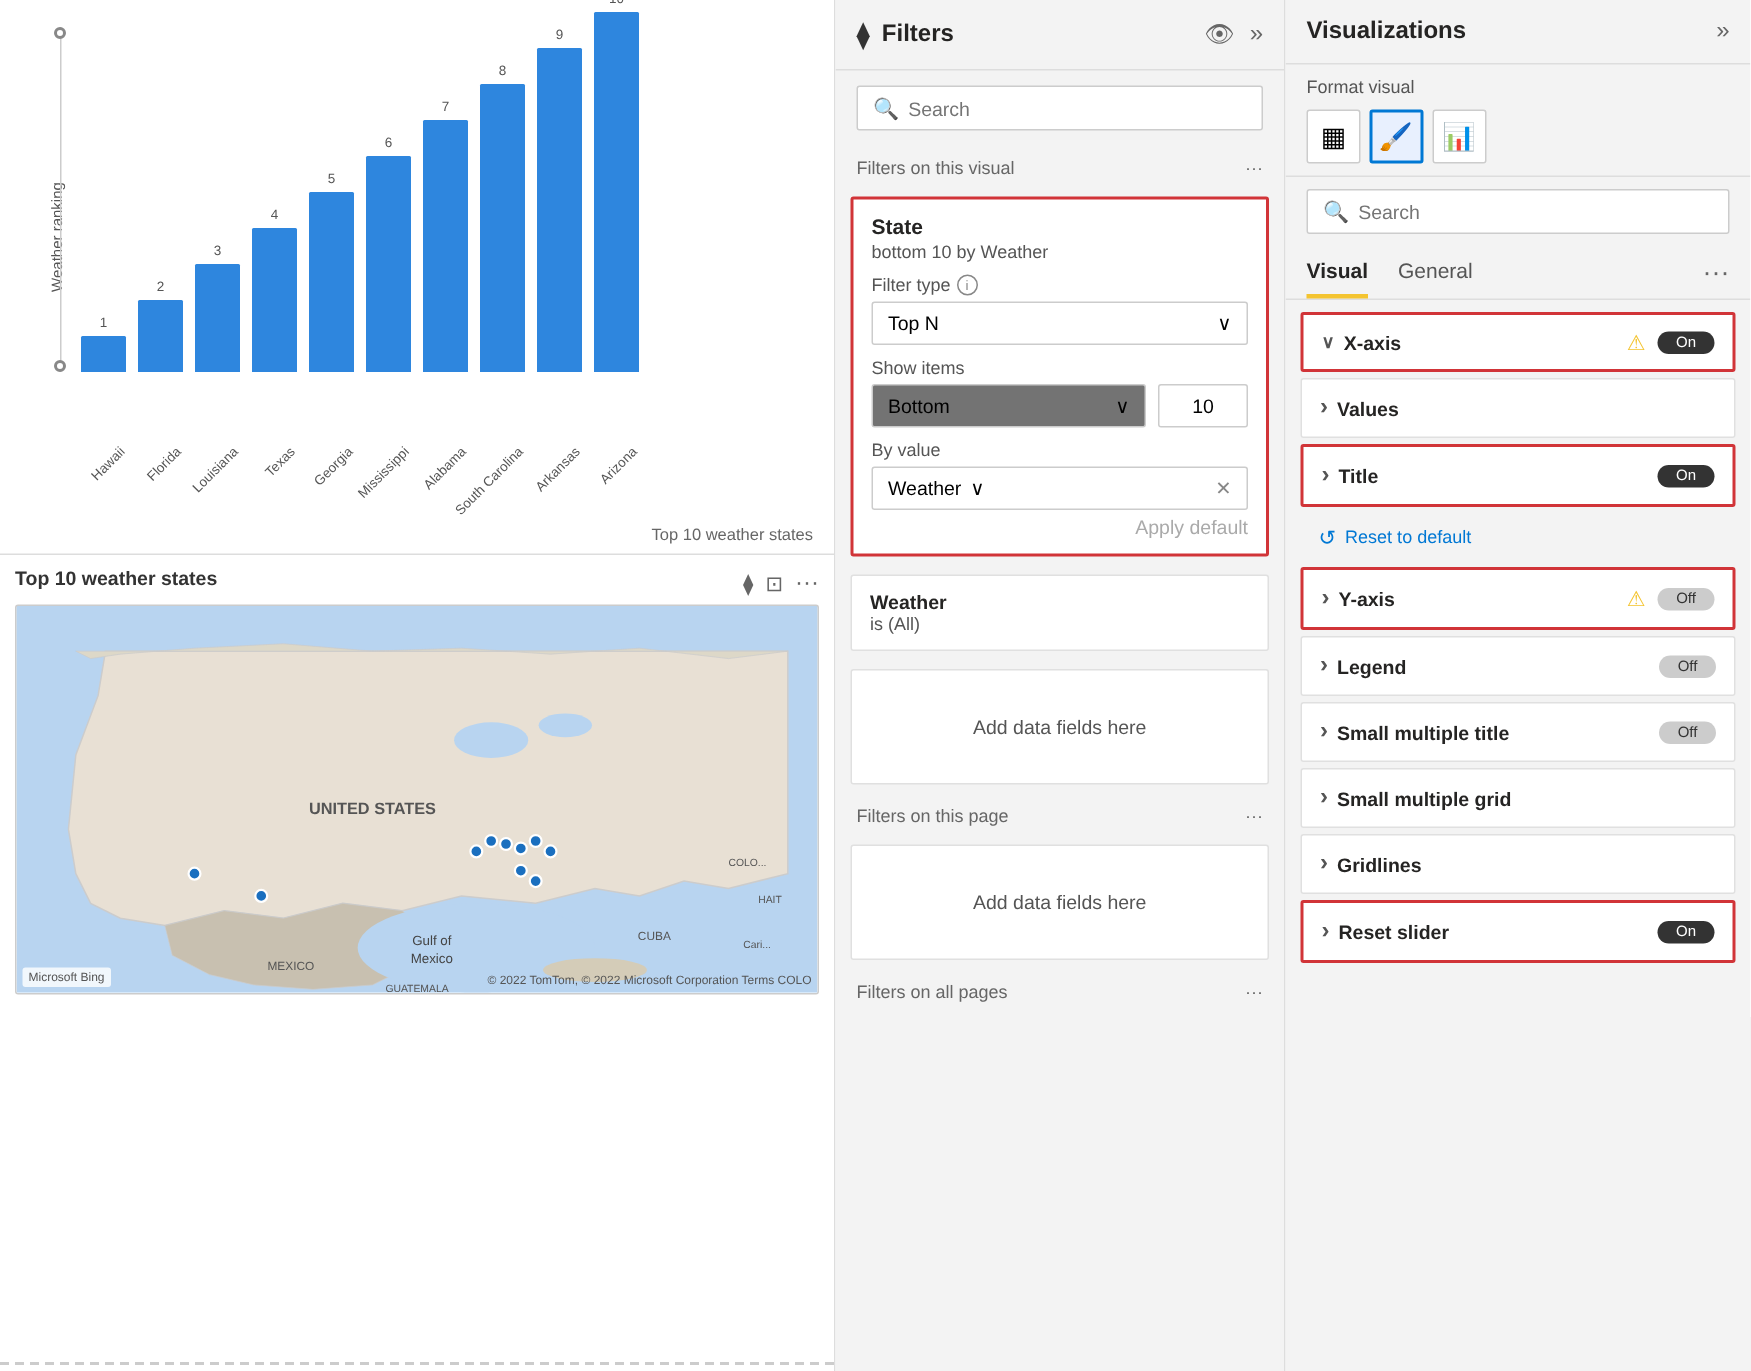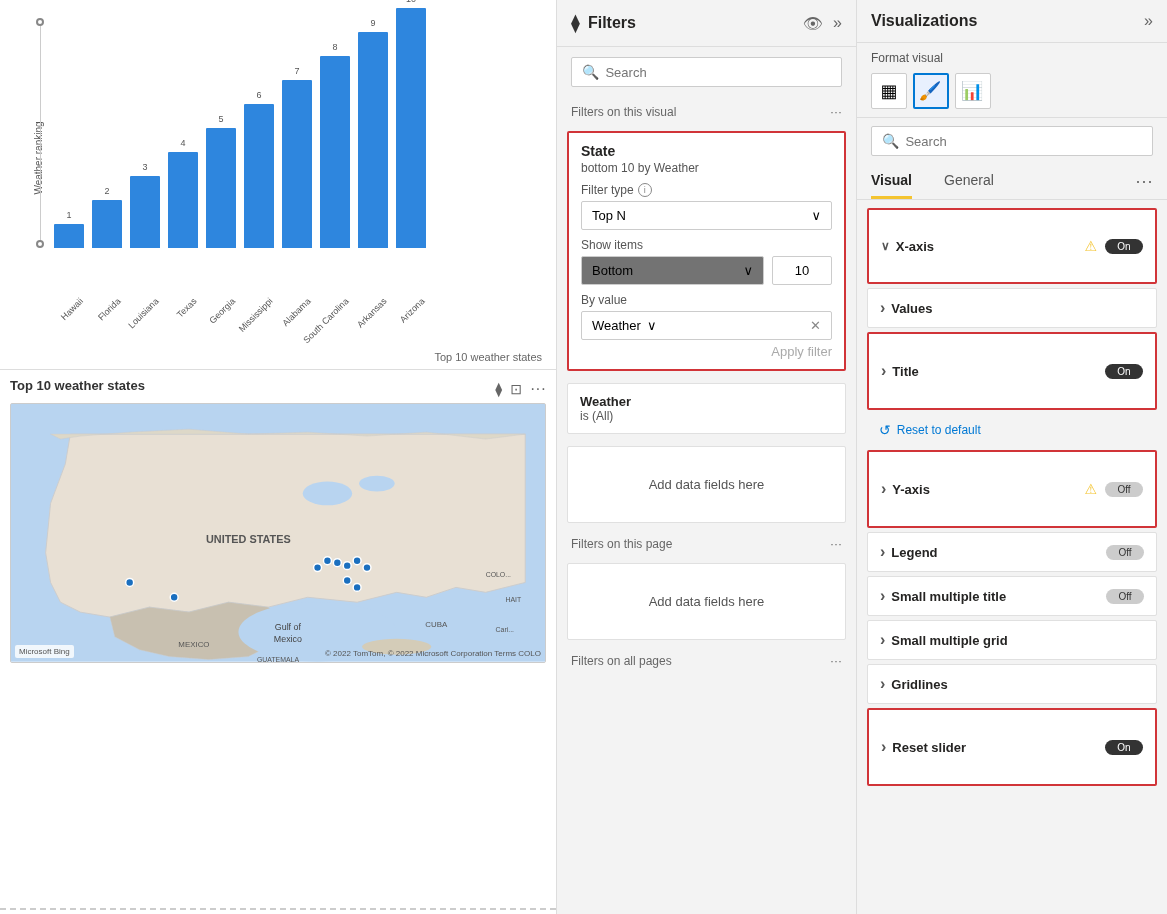--- a/index.html
+++ b/index.html
@@ -468,21 +468,21 @@
       color: #555;
       background: transparent;
       width: 100%;
     }
 
     .viz-tabs {
       display: flex;
       align-items: center;
       padding: 0 14px;
       border-bottom: 1px solid #ddd;
-      gap: 32px;
+      gap: 20px;
     }
 
     .viz-tab {
       font-size: 14px;
       padding: 8px 0;
       cursor: pointer;
       color: #555;
       border-bottom: 3px solid transparent;
     }
 
@@ -500,21 +500,21 @@
     }
 
     .viz-section {
       margin: 4px 10px;
     }
 
     .viz-section-row {
       background: #fff;
       border: 2px solid #d13438;
       border-radius: 2px;
-      padding: 28px 12px;
+      padding: 10px 12px;
       margin: 4px 0;
       display: flex;
       align-items: center;
       justify-content: space-between;
       cursor: pointer;
     }
 
     .viz-section-title {
       font-size: 13px;
       font-weight: 600;
@@ -761,21 +761,21 @@
       <span>By value</span>
     </div>
     <div class="by-value-select">
       <div class="by-value-select-inner">
         <span>Weather</span>
         <span>∨</span>
       </div>
       <span style="cursor:pointer;color:#888;">✕</span>
     </div>
 
-    <div class="apply-filter-btn">Apply filter</div>
+    <div class="apply-filter-btn">Apply default</div>
   </div>
 
   <div class="filter-item-simple">
     <div class="filter-item-title">Weather</div>
     <div class="filter-item-value">is (All)</div>
   </div>
 
   <div class="add-data-fields">Add data fields here</div>
 
   <div class="section-label">

